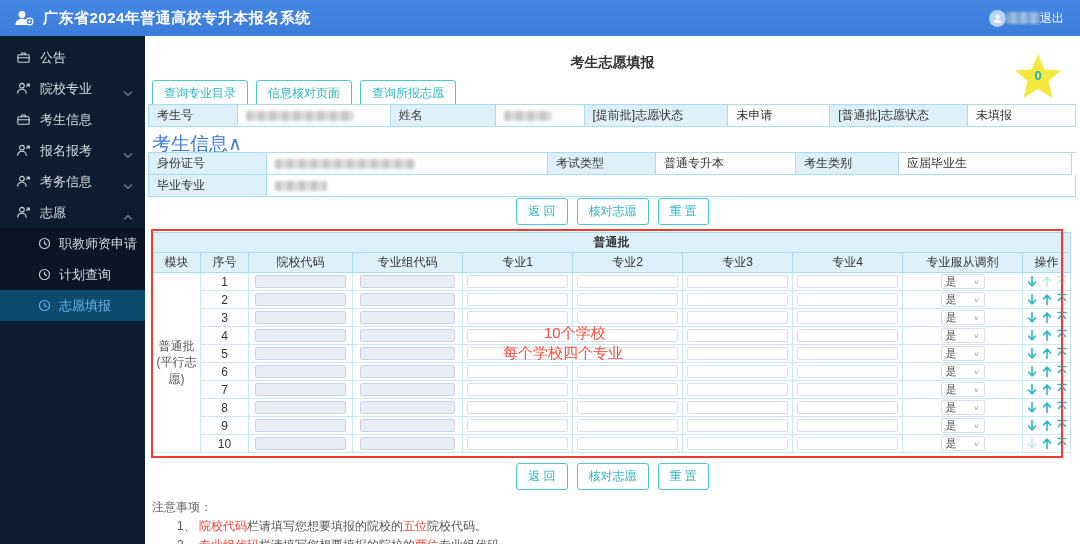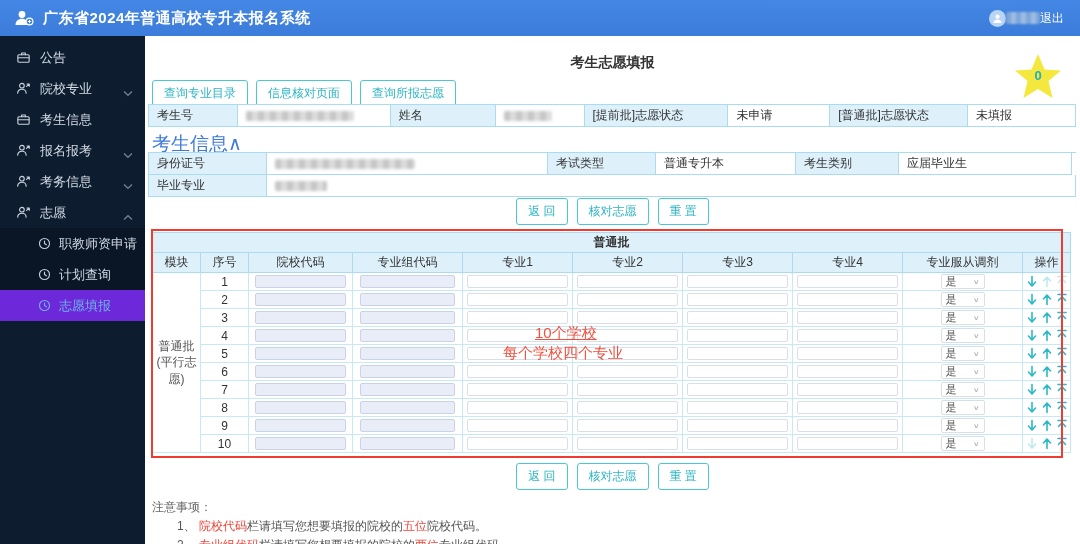--- a/index.html
+++ b/index.html
@@ -21,21 +21,21 @@
   
   .sidebar { position:absolute; left:0; top:36px; width:145px; height:508px; background:#0e1c2f; z-index:20; }
   .side-list { padding-top:6px; }
   .side-item { height:31px; display:flex; align-items:center; padding:0 12px 0 16px; color:#d4dde6; font-size:13px; cursor:pointer; }
   .side-item .icon { width:15px; height:15px; margin-right:9px; flex:0 0 auto; }
   .side-item .lbl { flex:1; }
   .side-item .chev { width:10px; height:7px; opacity:.8; }
   .submenu { background:#0a1625; }
   .sub-item { height:31px; display:flex; align-items:center; padding-left:38px; color:#cfd8e2; font-size:13px; cursor:pointer; }
   .sub-item .icon { width:13px; height:13px; margin-right:8px; }
-  .sub-item.active { background:#6d28d9; color:#6db3ea; }
+  .sub-item.active { background:#0c4a6e; color:#6db3ea; }
   .sub-item.active svg * { stroke:#6db3ea; }
 
   
   .main { position:absolute; left:145px; top:36px; width:935px; height:508px; background:#fff; }
   .page-title { position:absolute; top:18px; left:0; width:100%; text-align:center; font-size:14px; font-weight:bold; color:#333; }
   .star { position:absolute; top:16px; left:868px; width:50px; height:48px; }
   .star .num { position:absolute; top:16px; left:0; width:100%; text-align:center; font-size:13px; font-weight:bold; color:#1fb0be; }
 
   .toolbar { position:absolute; top:44px; left:7px; display:flex; gap:8px; }
   .btn { background:#fff; border:1px solid #49c7d2; color:#2cb5c2; font-size:12px; border-radius:3px;
@@ -608,21 +608,21 @@
                     </svg>
                   </span>
                 </span>
               </td>
             </tr>
           </tbody>
       </table>
     </div>
 
     <div class="red-rect"></div>
-    <div class="red-note" style="left:390px; top:288px;text-decoration:underline;">10个学校</div>
+    <div class="red-note" style="left:399px; top:288px;">10个学校</div>
     <div class="red-note" style="left:358px; top:308px;">每个学校四个专业</div>
 
     <div class="action-row" style="top:427px;" id="actions-bottom">
         <button class="btn">返 回</button>
         <button class="btn">核对志愿</button>
         <button class="btn">重 置</button>
       </div>
 
     <div class="notes">
       <div class="n-title">注意事项：</div>

